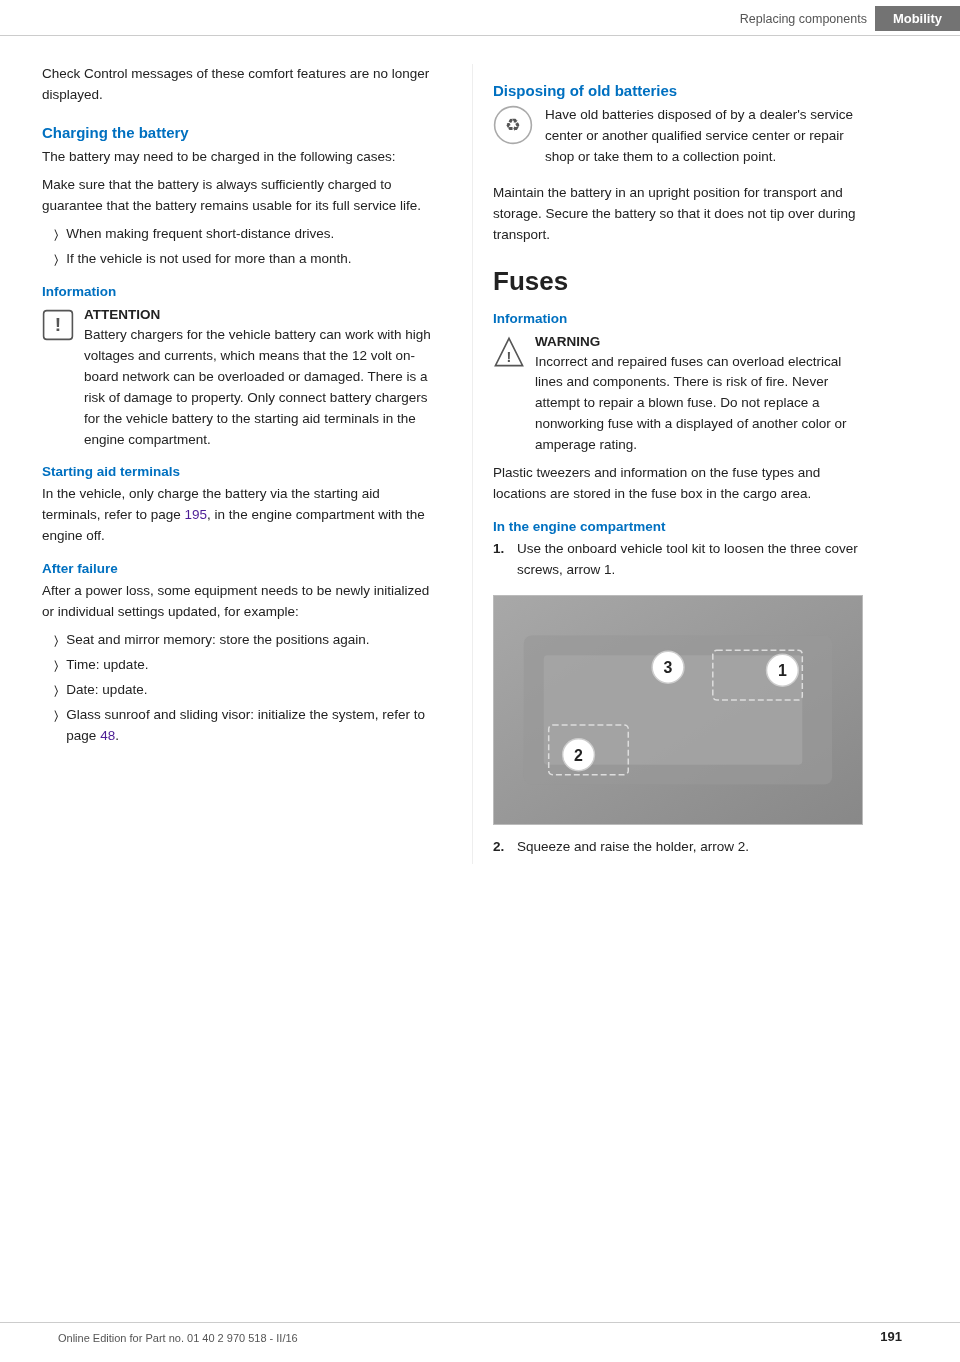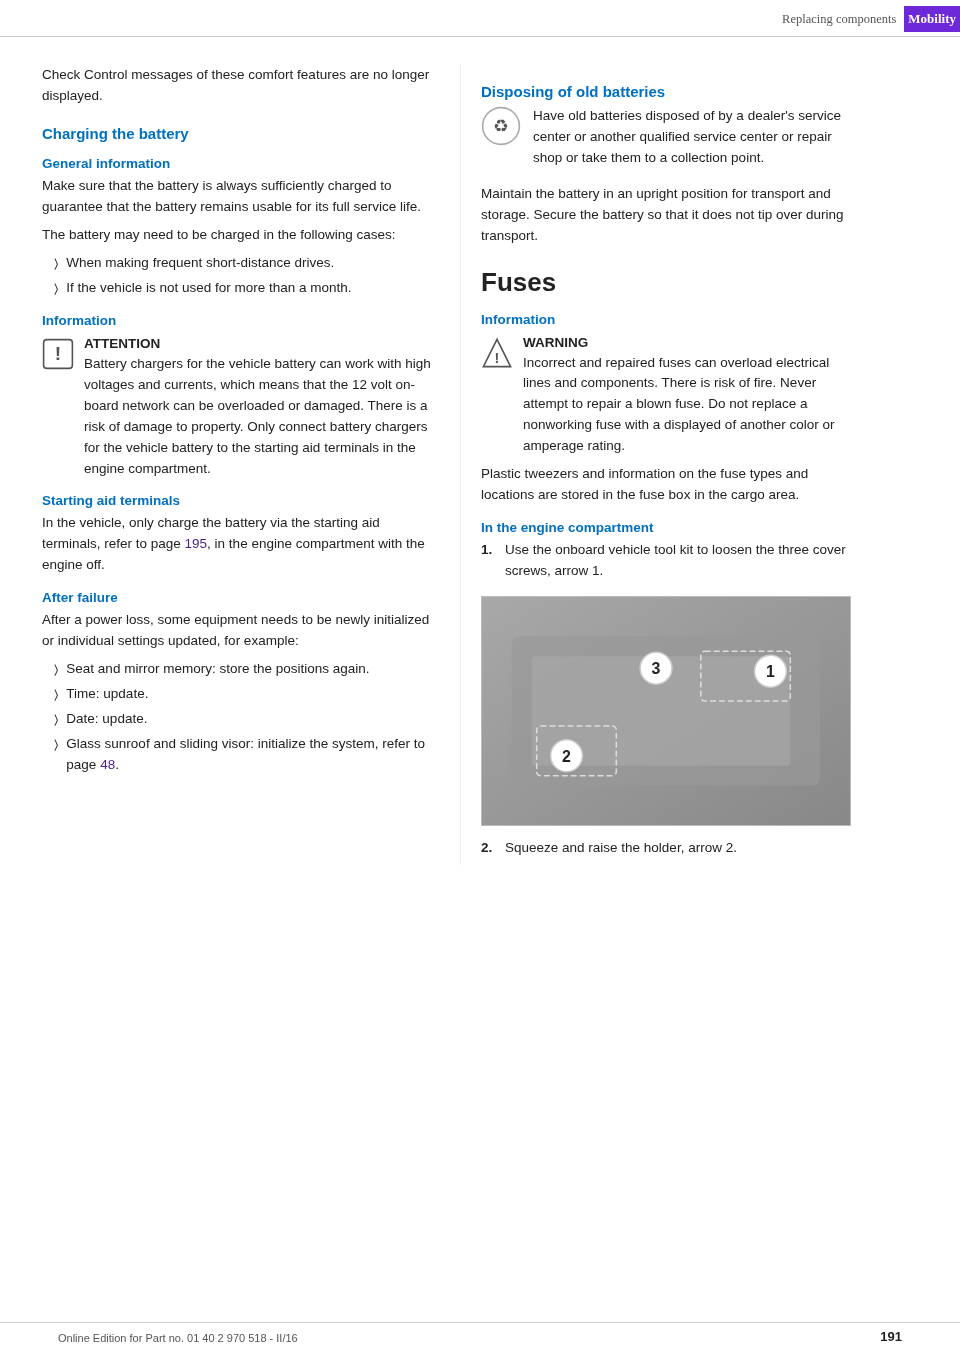--- a/index.html
+++ b/index.html
@@ -13,38 +13,37 @@
       position: relative;
     }
     
     .header {
       display: flex;
       justify-content: flex-end;
       align-items: center;
       border-bottom: 1.5px solid #ccc;
       padding: 6px 0 4px 0;
       margin-bottom: 0;
-      font-family: Liberation Serif, serif;
     }
     .header-replacing {
       color: #555;
       font-size: 12.5px;
       padding-right: 8px;
     }
     .header-mobility {
-      background: #6d28d9;
+      background: #737373;
       color: #fff;
       font-size: 13px;
       font-weight: bold;
-      padding: 5px 4px;
+      padding: 5px 18px;
     }
     
     .page-body {
       display: flex;
-      gap: 0;
+      gap: 12px;
       padding: 28px 0 0 0;
     }
     .col-left {
       width: 460px;
       padding: 0 24px 0 42px;
     }
     .col-right {
       width: 424px;
       padding: 0 30px 0 20px;
       border-left: 1px solid #eee;
@@ -212,24 +211,23 @@
 </div>
 
 <div class="page-body">
 
   <div class="col-left">
 
     <p class="top-intro">Check Control messages of these comfort features are no longer displayed.</p>
 
     <div class="section-heading">Charging the battery</div>
 
-    <div class="sub-heading">General information</div>
-
+
+    <p class="body-text">The battery may need to be charged in the following cases:</p>
     <p class="body-text">Make sure that the battery is always sufficiently charged to guarantee that the battery remains usable for its full service life.</p>
-    <p class="body-text">The battery may need to be charged in the following cases:</p>
 
     <ul class="bullet-list">
       <li>
         <span class="arrow">〉</span>
         <span>When making frequent short-distance drives.</span>
       </li>
       <li>
         <span class="arrow">〉</span>
         <span>If the vehicle is not used for more than a month.</span>
       </li>

